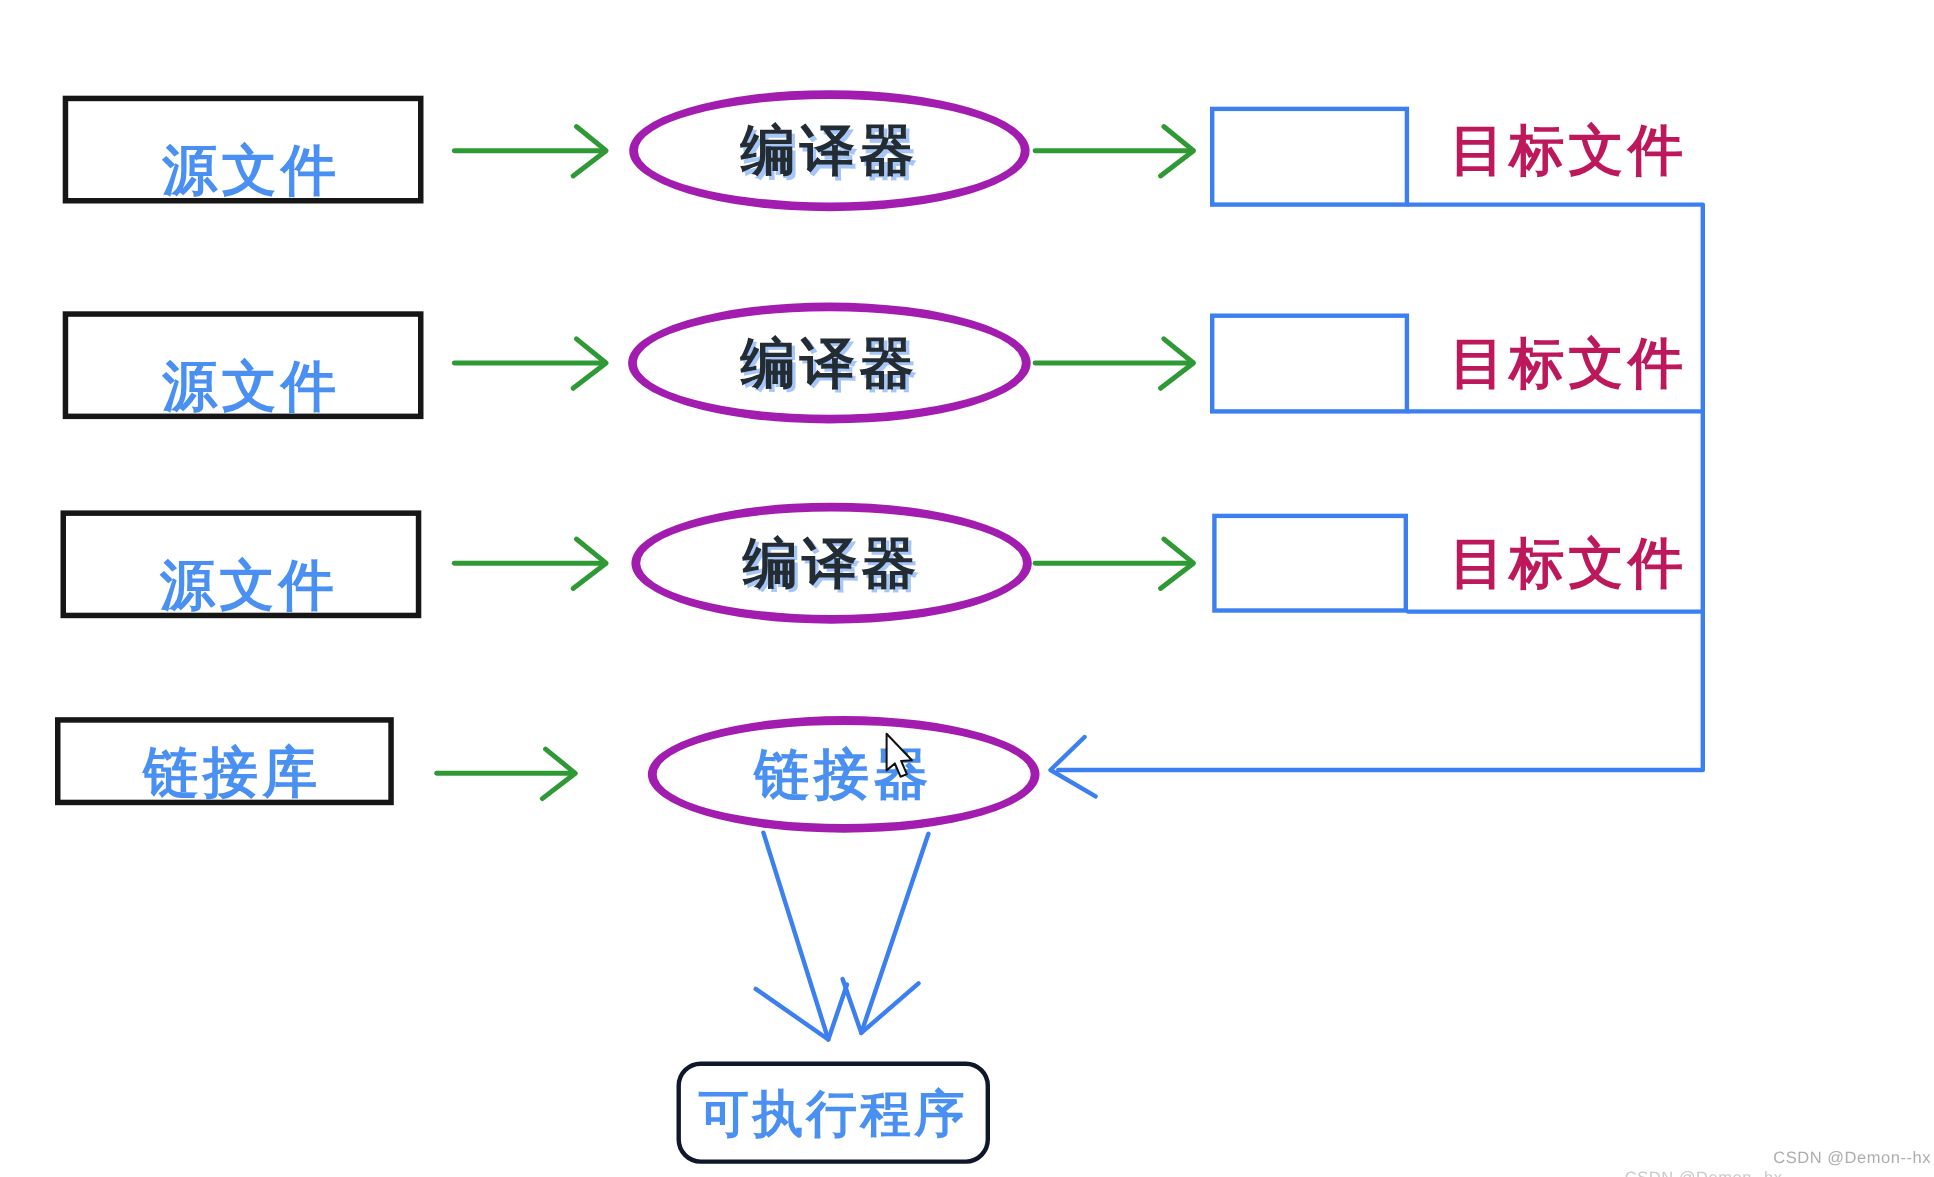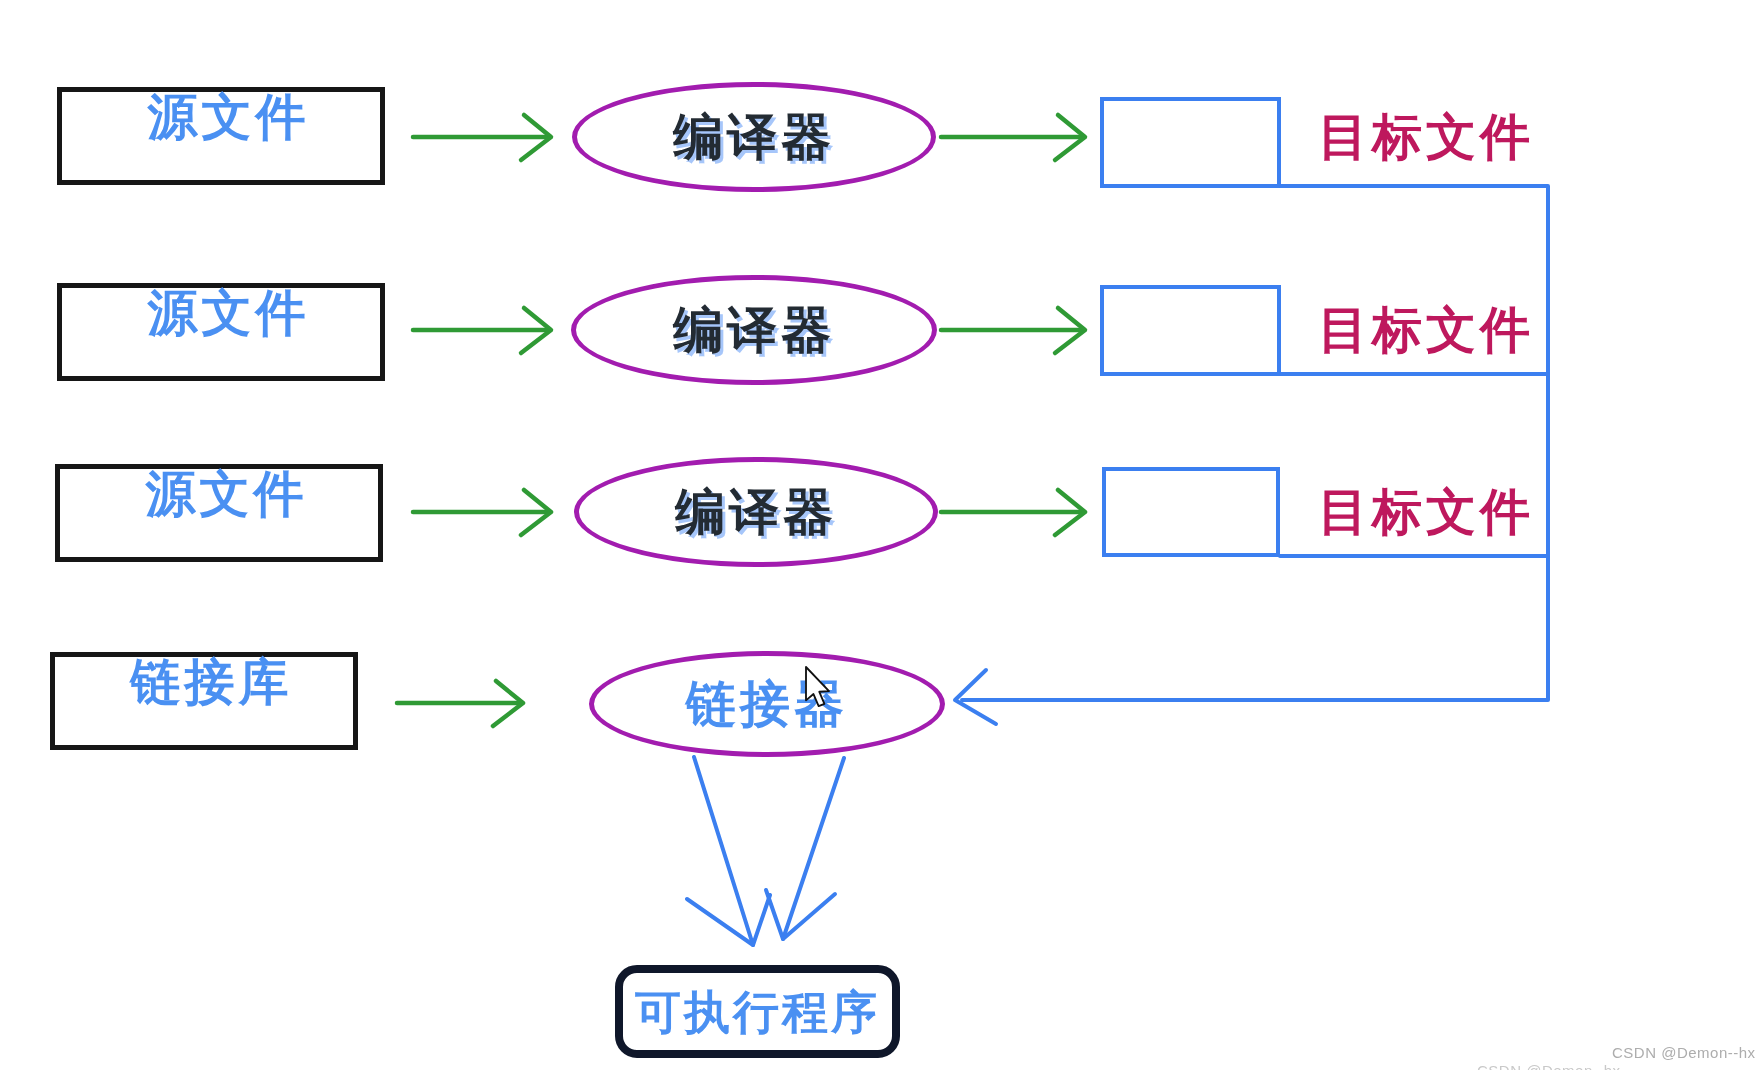--- a/index.html
+++ b/index.html
@@ -4,45 +4,45 @@
 <style>
   html,body{margin:0;padding:0;background:#ffffff;}
   .canvas{
     position:relative;width:1758px;height:1070px;background:#ffffff;overflow:hidden;
     font-family:"Liberation Sans","DejaVu Sans",sans-serif;
   }
   .abs{position:absolute;box-sizing:border-box;}
   
   .blk-box{
     border:5px solid #161616;background:#ffffff;
-    display:flex;align-items:flex-start;justify-content:center;padding-left:15px;
+    display:flex;align-items:flex-end;justify-content:center;padding-left:15px;
   }
   .blk-box .lbl{
     color:#4a90f2;font-size:50px;font-weight:600;letter-spacing:4px;line-height:1;
   }
   
   .ellipse{
-    border:5px solid #a21caf;border-radius:50%;background:#ffffff;
+    border:8px solid #a21caf;border-radius:50%;background:#ffffff;
     display:flex;align-items:center;justify-content:center;
   }
   .ellipse .proc{
     font-size:50px;font-weight:600;letter-spacing:4px;line-height:1;
     color:#232b33;text-shadow:3px 3px 0 rgba(77,142,245,0.5);
   }
   .ellipse .proc.blue{color:#4a90f2;text-shadow:none;}
   
   .obj-box{border:4px solid #3b7ff0;background:#ffffff;}
   
   .obj-label{
     color:#be185d;font-size:50px;font-weight:600;letter-spacing:4px;line-height:1;
     display:flex;align-items:center;justify-content:flex-start;white-space:nowrap;
   }
   
   .exec-box{
-    border:8px solid #0f172a;border-radius:22px;background:#ffffff;
+    border:4px solid #0f172a;border-radius:22px;background:#ffffff;
     display:flex;align-items:center;justify-content:center;
   }
   .exec-box .lbl{color:#4a90f2;font-size:46px;font-weight:600;letter-spacing:3px;line-height:1;}
   
   .watermark{color:#adadad;font-size:15px;letter-spacing:0.5px;white-space:nowrap;}
   .watermark-clip{
     color:#c9c9c9;font-size:15px;letter-spacing:0.5px;white-space:nowrap;
     height:8px;overflow:hidden;
   }
   svg.overlay{position:absolute;left:0;top:0;pointer-events:none;}
@@ -74,21 +74,21 @@
 
   <div class="abs blk-box" style="left:55px;top:464px;width:328px;height:98px;">
     <span class="lbl">源文件</span>
   </div>
   <div class="abs ellipse" style="left:574px;top:457px;width:364px;height:110px;">
     <span class="proc">编译器</span>
   </div>
   <div class="abs obj-box" style="left:1102px;top:467px;width:178px;height:90px;"></div>
   <div class="abs obj-label" style="left:1318px;top:482px;height:60px;">目标文件</div>
 
-  <div class="abs blk-box" style="left:50px;top:652px;width:308px;height:98px;">
+  <div class="abs blk-box" style="left:50px;top:652px;width:308px;height:80px;">
     <span class="lbl">链接库</span>
   </div>
   <div class="abs ellipse" style="left:589px;top:651px;width:356px;height:106px;">
     <span class="proc blue">链接器</span>
   </div>
 
   <div class="abs exec-box" style="left:615px;top:965px;width:285px;height:93px;">
     <span class="lbl">可执行程序</span>
   </div>
 

